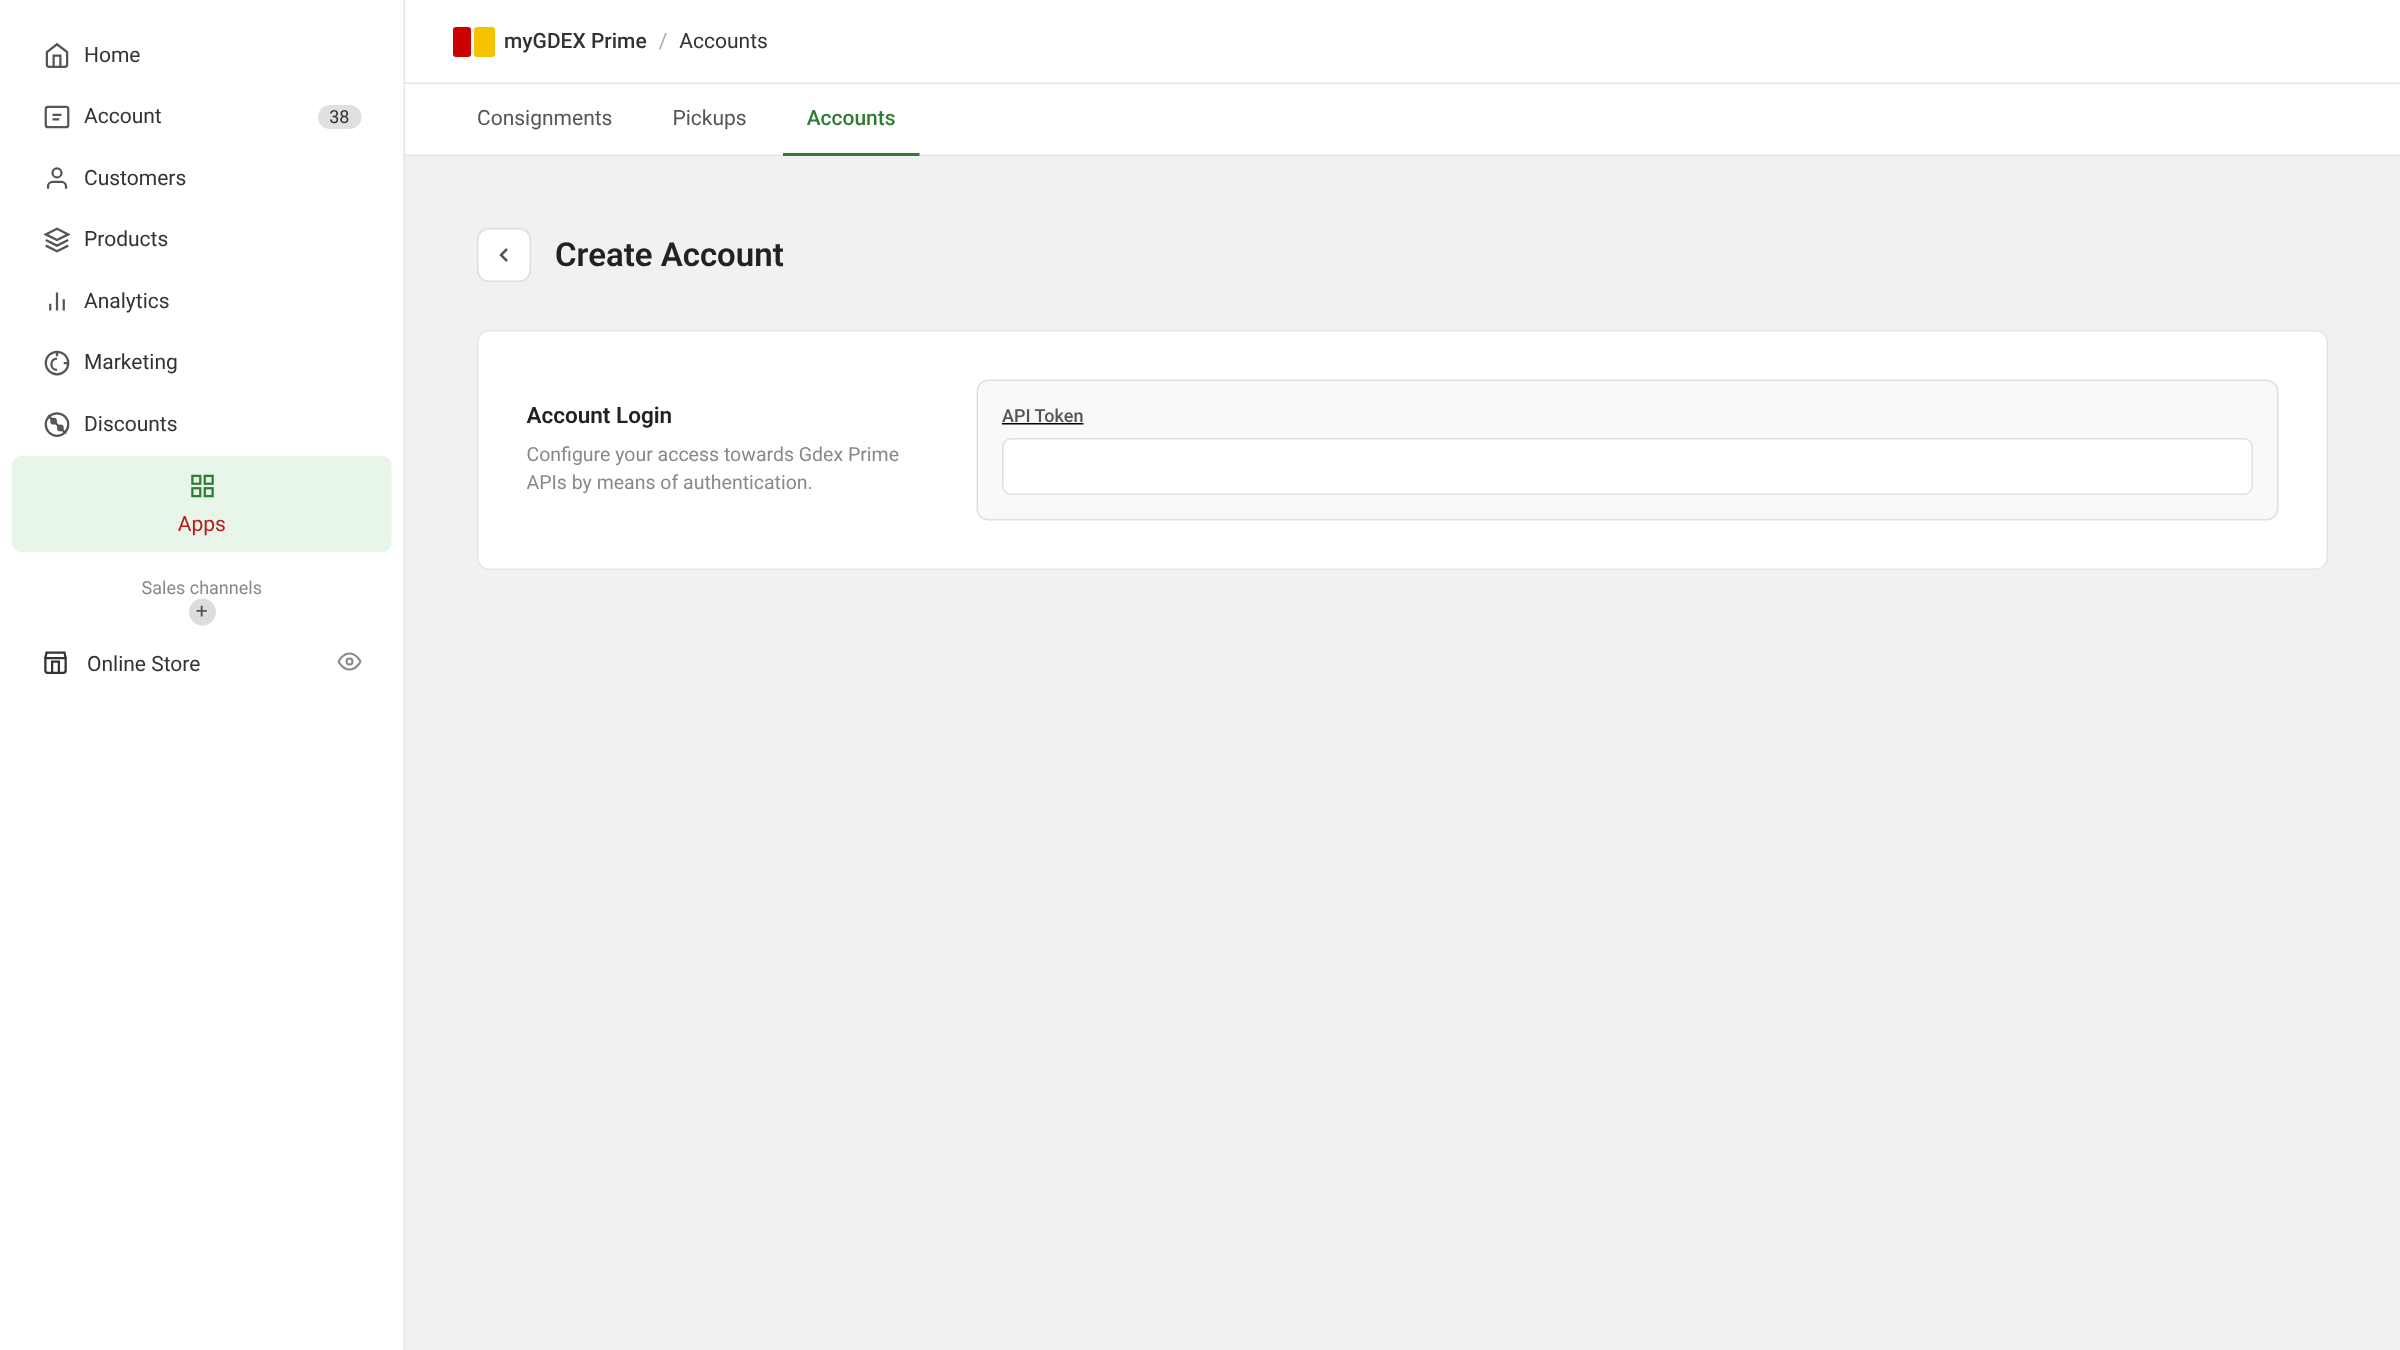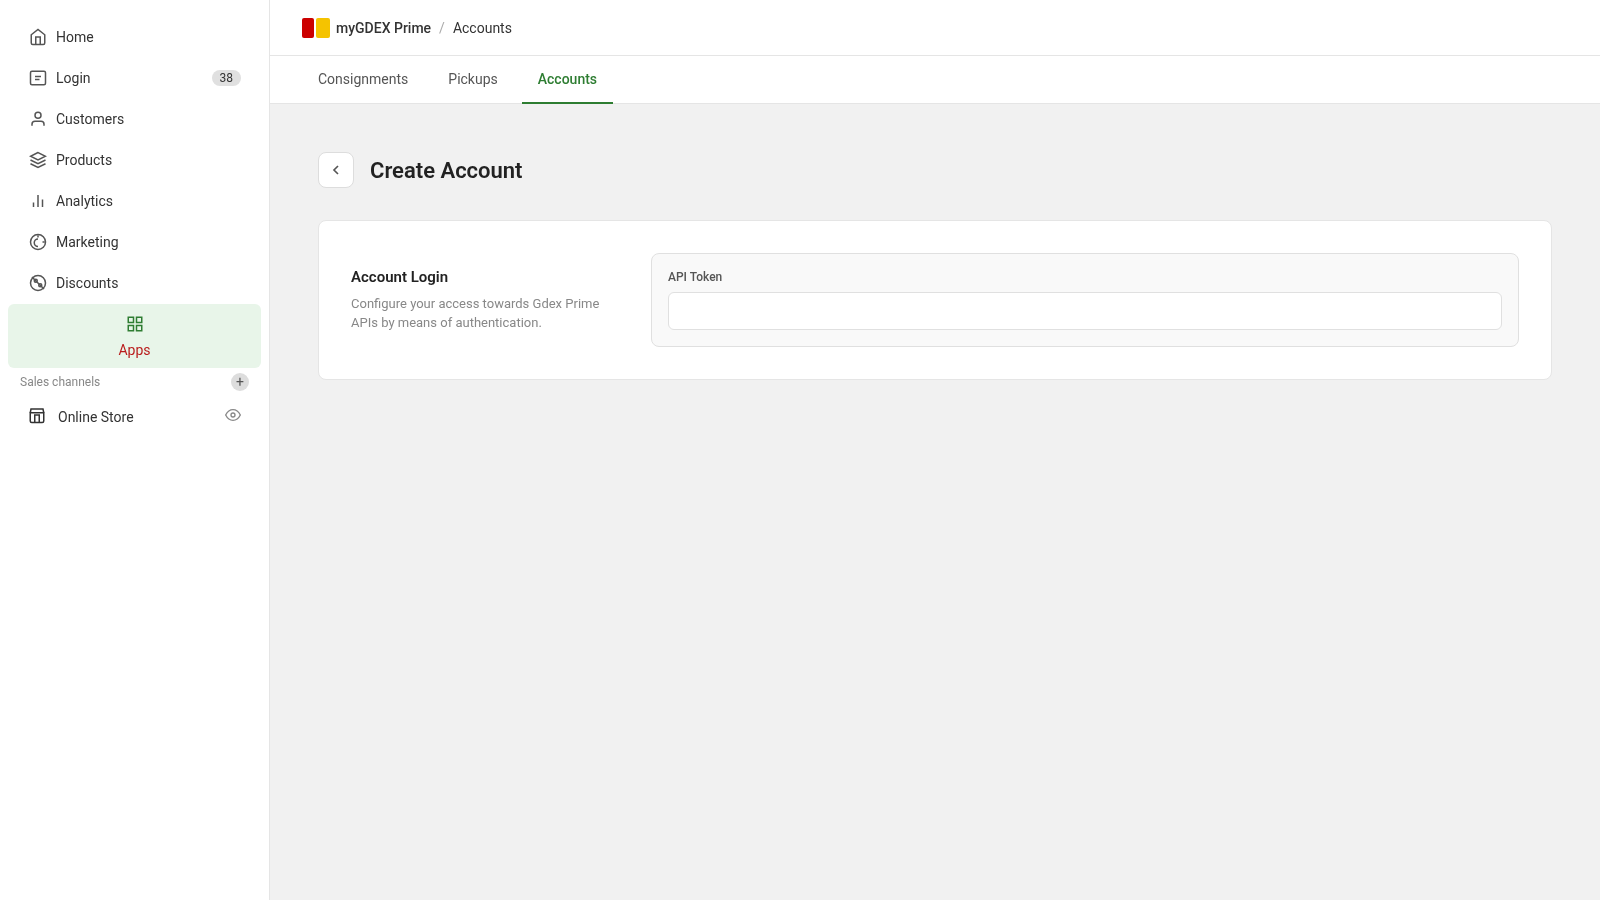--- a/index.html
+++ b/index.html
@@ -50,24 +50,25 @@
       background: #e0e0e0;
       color: #333;
       border-radius: 10px;
       font-size: 12px;
       padding: 1px 8px;
       margin-left: auto;
     }
     .sidebar-section-title {
       font-size: 12px;
       color: #888;
-      padding: 4px 20px 4px 20px;
+      padding: 16px 20px 4px 20px;
       display: flex;
       align-items: center;
       justify-content: space-between;
+      flex-direction: column;
     }
     .sidebar-section-title .add-icon {
       width: 18px;
       height: 18px;
       background: #ddd;
       border-radius: 50%;
       display: flex;
       align-items: center;
       justify-content: center;
       font-size: 14px;
@@ -212,20 +213,21 @@
       color: #222;
       margin-bottom: 8px;
     }
     .form-label-desc {
       font-size: 13px;
       color: #888;
       line-height: 1.5;
     }
     .form-input-section {
       flex: 1;
+      text-decoration: underline;
     }
     .input-group {
       background: #f9f9f9;
       border: 1px solid #e0e0e0;
       border-radius: 8px;
       padding: 16px;
     }
     .input-label {
       font-size: 12px;
       color: #555;
@@ -260,21 +262,21 @@
     </div>
 
     <div class="nav-item">
       <span class="icon">
         <svg width="18" height="18" viewBox="0 0 24 24" fill="none" stroke="currentColor" stroke-width="2">
             <rect x="2" y="3" width="20" height="18" rx="2"></rect>
             <line x1="8" y1="10" x2="16" y2="10"></line>
             <line x1="8" y1="14" x2="14" y2="14"></line>
           </svg>
       </span>
-      <span>Login</span>
+      <span>Account</span>
       <span class="badge">38</span>
     </div>
 
     <div class="nav-item">
       <span class="icon">
         <svg width="18" height="18" viewBox="0 0 24 24" fill="none" stroke="currentColor" stroke-width="2">
             <path d="M20 21v-2a4 4 0 0 0-4-4H8a4 4 0 0 0-4 4v2"></path>
             <circle cx="12" cy="7" r="4"></circle>
           </svg>
       </span>

